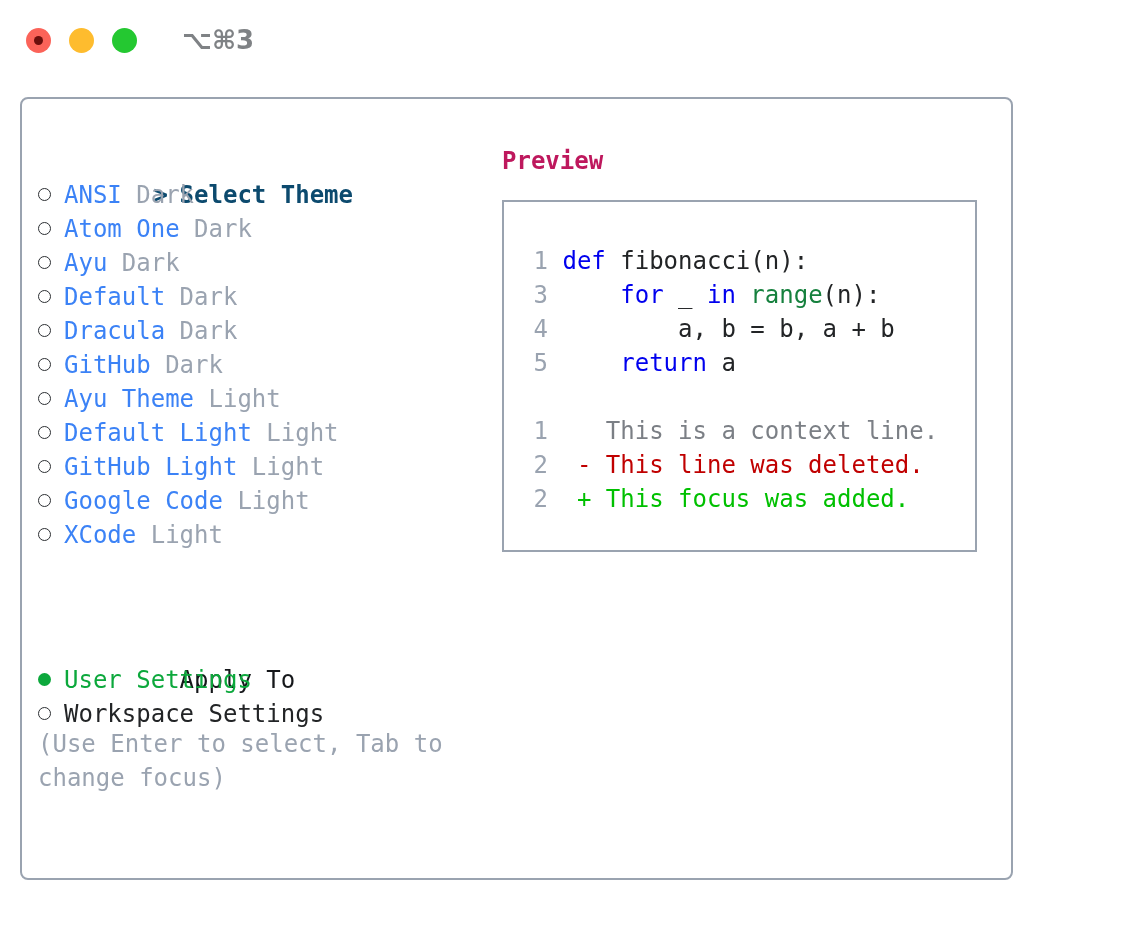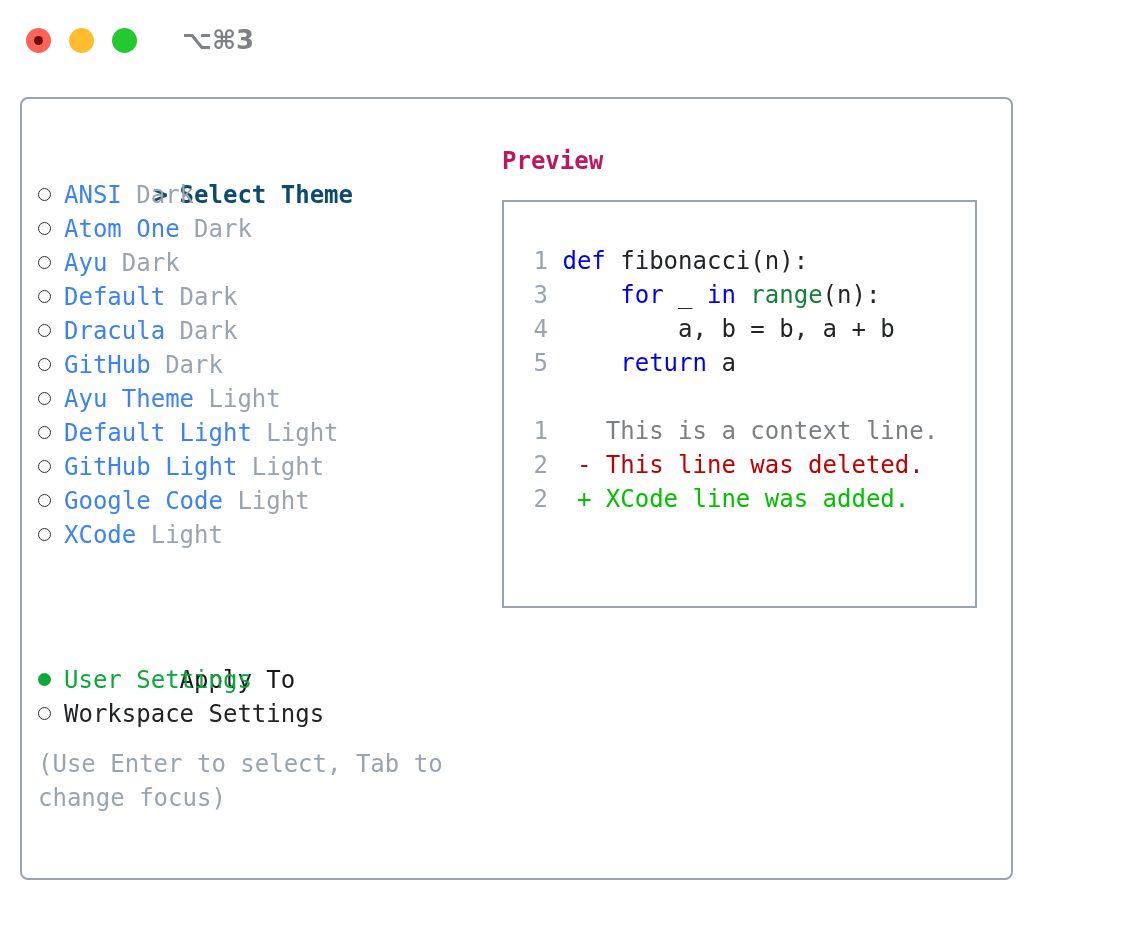--- a/index.html
+++ b/index.html
@@ -139,21 +139,21 @@
   #apply-header {
     color: #15171a;
   }
   .apply-label { color: #222426; }
   .apply-label.selected { color: #0ca83c; }
 
   
   #hint {
     position: absolute;
     left: 16px;
-    top: 648px;
+    top: 628px;
     width: 420px;
     font-size: 24px;
     line-height: 34px;
     color: #9aa3b0;
   }
 
   
   #preview-panel {
     position: absolute;
     left: 480px;
@@ -163,21 +163,21 @@
   #preview-title {
     font-size: 24px;
     line-height: 34px;
     font-weight: 700;
     color: #be185d;
     white-space: pre;
   }
   #preview-box {
     margin-top: 22px;
     width: 475px;
-    height: 408px;
+    height: 352px;
     box-sizing: border-box;
     border: 2px solid #9aa3b0;
     background: #ffffff;
     padding: 42px 0 12px 14px;
   }
 
   .code-line {
     font-size: 24px;
     line-height: 34px;
     white-space: pre;
@@ -251,19 +251,19 @@
         <div id="code-block">
             <div class="code-line"><span class="lineno">1</span><span> </span><span class="kw">def </span><span class="plain">fibonacci(n):</span></div>
             <div class="code-line"><span class="lineno">3</span><span> </span><span class="plain">    </span><span class="kw">for</span><span class="plain"> _ </span><span class="kw">in</span><span class="plain"> </span><span class="builtin">range</span><span class="plain">(n):</span></div>
             <div class="code-line"><span class="lineno">4</span><span> </span><span class="plain">        a, b = b, a + b</span></div>
             <div class="code-line"><span class="lineno">5</span><span> </span><span class="plain">    </span><span class="kw">return</span><span class="plain"> a</span></div>
           </div>
         <div class="diff-gap"></div>
         <div id="diff-block">
             <div class="code-line"><span class="lineno">1</span><span>  </span><span class="diff-ctx"> </span><span> </span><span class="diff-ctx">This is a context line.</span></div>
             <div class="code-line"><span class="lineno">2</span><span>  </span><span class="diff-del">-</span><span> </span><span class="diff-del">This line was deleted.</span></div>
-            <div class="code-line"><span class="lineno">2</span><span>  </span><span class="diff-add">+</span><span> </span><span class="diff-add">XCode line was added.</span></div>
+            <div class="code-line"><span class="lineno">2</span><span>  </span><span class="diff-add">+</span><span> </span><span class="diff-add">This focus was added.</span></div>
           </div>
       </div>
     </div>
 
   </div>
 </div>
 
 </body></html>

